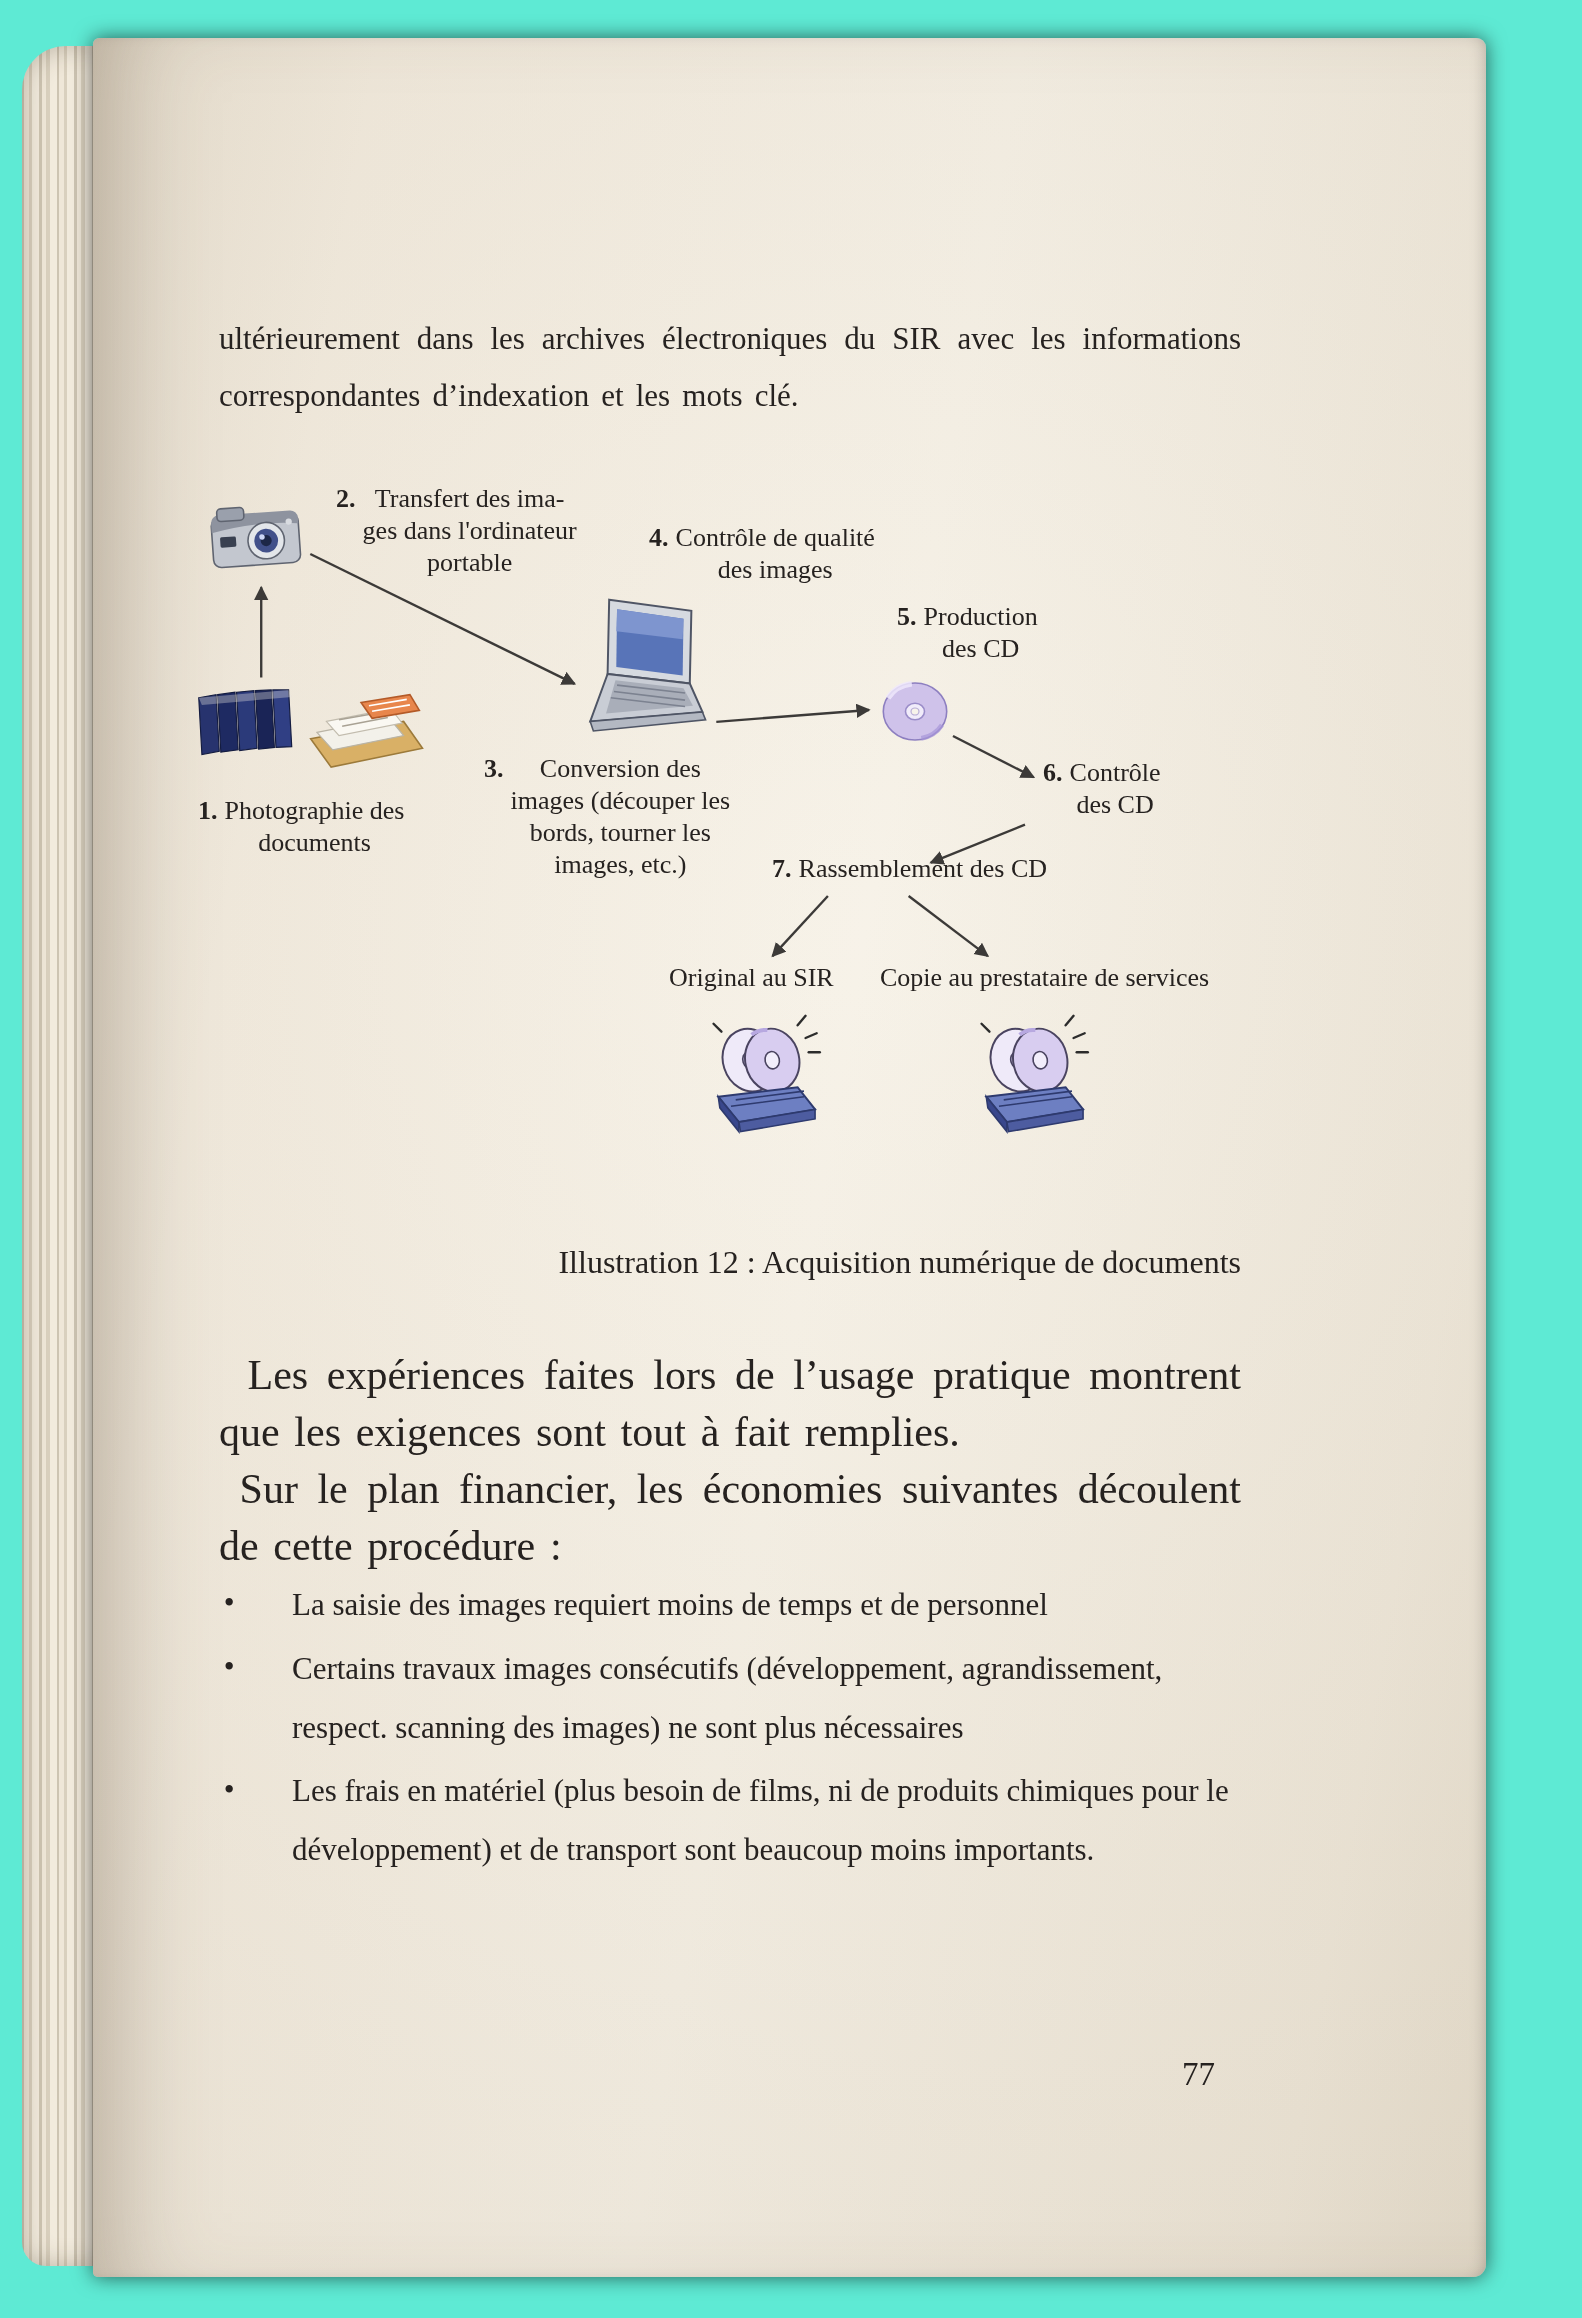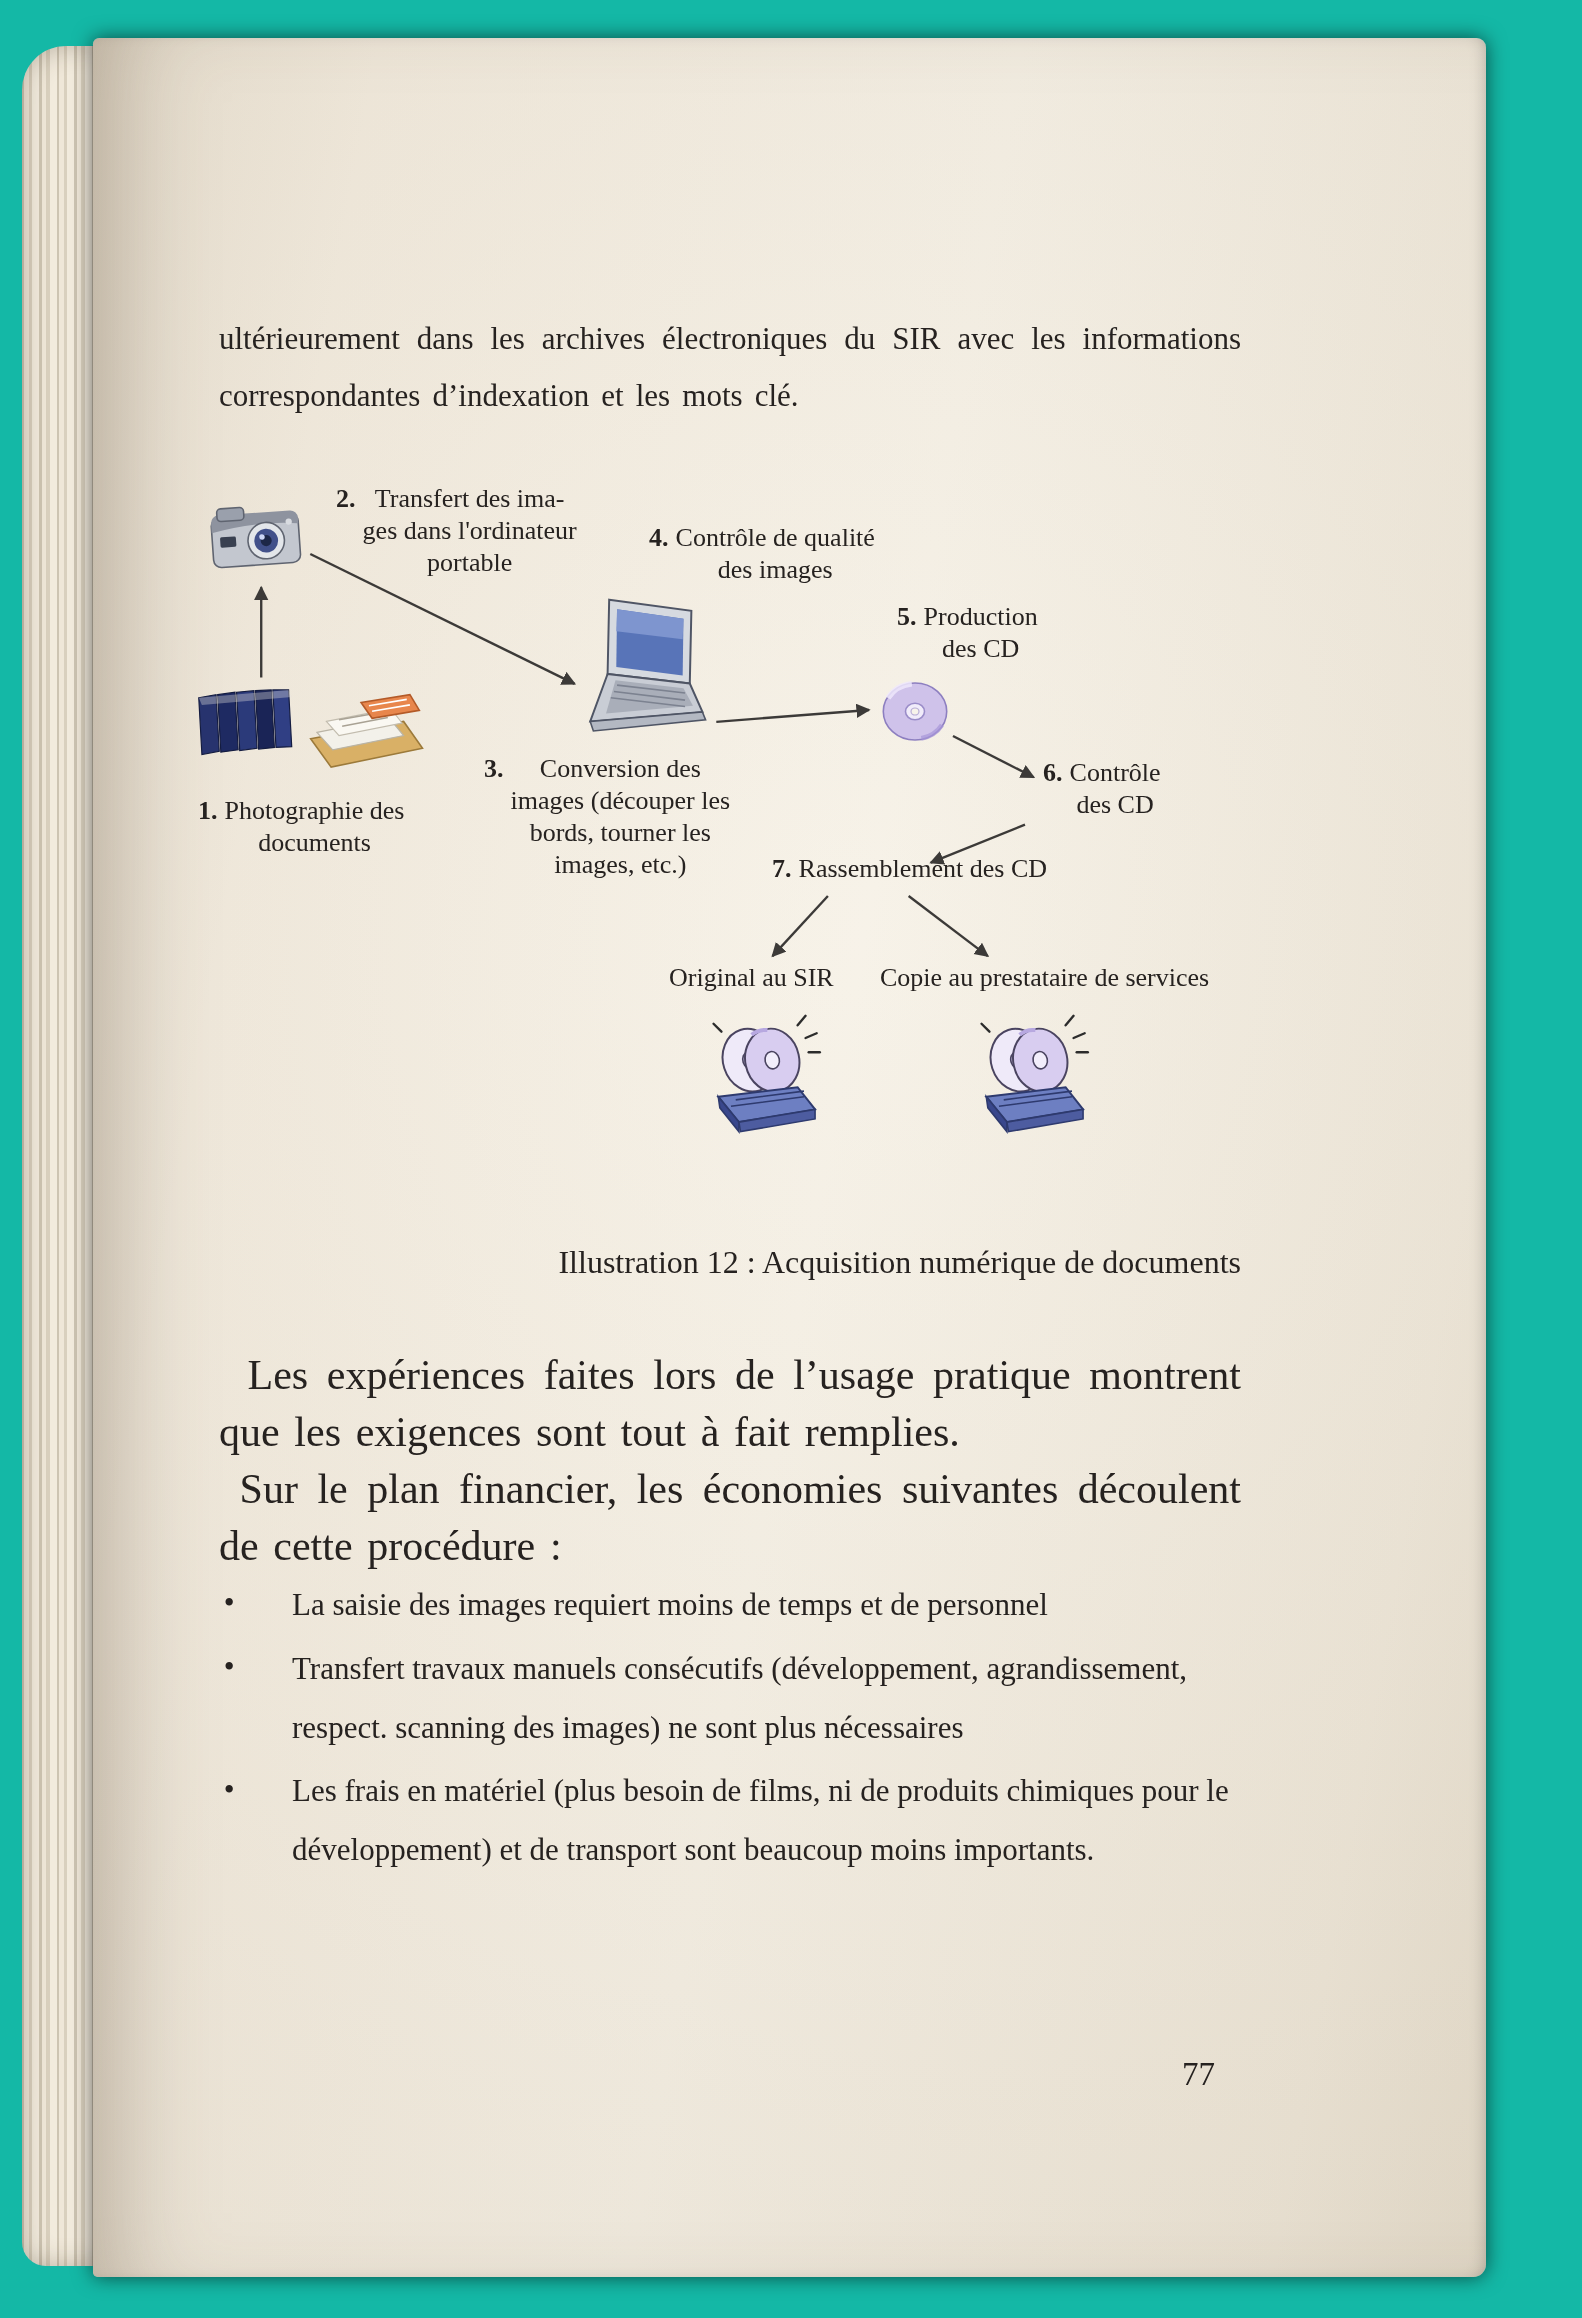--- a/index.html
+++ b/index.html
@@ -1,19 +1,19 @@
 <!DOCTYPE html>
 <html style="font-size:12.7px"><head>
 <meta charset="utf-8">
 <style>
   html,body{margin:0;padding:0;background:#000;}
   .canvas{
     position:relative;
     width:1583px;height:2319px;
-    background:#14b8a6;
+    background:#5eead4;
     overflow:hidden;
     font-family:"Liberation Serif","DejaVu Serif",serif;
     color:#262220;
   }
   
   .page-stack{
     position:absolute;left:22px;top:46px;width:95px;height:2220px;
     background:repeating-linear-gradient(90deg,
       #cdc4b2 0 2.4px,#efe7d8 2.4px 7.1px,#d9d0be 7.1px 10.3px,#f2ebdd 10.3px 17.4px);
     border-radius:44px 0 0 24px;
@@ -235,21 +235,21 @@
   <p class="para" id="para1">Les expériences faites lors de l’usage pratique montrent que les exigences sont tout à fait remplies.</p>
   <p class="para" id="para2">Sur le plan financier, les économies suivantes découlent de cette procédure :</p>
 
   <ul class="bullets">
     <li>
       <span class="bullet-glyph">•</span>
       <span>La saisie des images requiert moins de temps et de personnel</span>
     </li>
     <li>
       <span class="bullet-glyph">•</span>
-      <span>Transfert travaux manuels consécutifs (développement, agrandissement, respect. scanning des images) ne sont plus nécessaires</span>
+      <span>Certains travaux images consécutifs (développement, agrandissement, respect. scanning des images) ne sont plus nécessaires</span>
     </li>
     <li>
       <span class="bullet-glyph">•</span>
       <span>Les frais en matériel (plus besoin de films, ni de produits chimiques pour le développement)  et de transport sont beaucoup moins importants.</span>
     </li>
   </ul>
 
   <div class="pagenum">77</div>
 
 </div>

